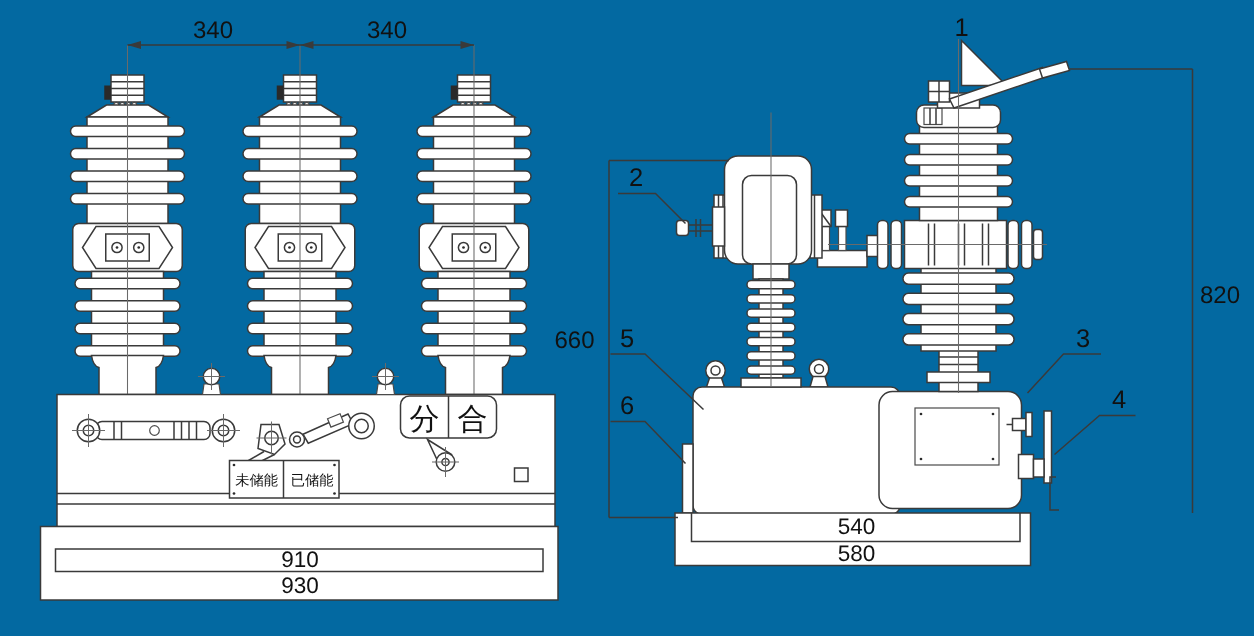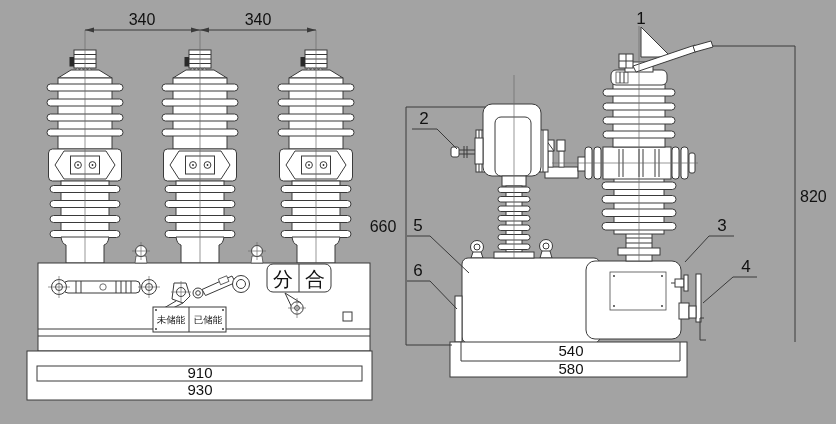--- a/index.html
+++ b/index.html
@@ -1,16 +1,16 @@
 <!DOCTYPE html>
 <html><head>
 <meta charset="utf-8">
 <style>
   html,body{margin:0;padding:0;background:#ffffff;}
-  .stage{position:relative;width:836px;height:424px;background:#a3a3a3;overflow:hidden;
+  .stage{position:relative;width:836px;height:424px;background:#0369a1;overflow:hidden;
          font-family:"Liberation Sans", sans-serif;}
   svg{display:block}
   .ln{stroke:#3a3a3a;stroke-width:1;fill:none;}
   .shape{stroke:#3a3a3a;stroke-width:1;fill:#ffffff;}
   .shape-thin{stroke:#4a4a4a;stroke-width:0.8;fill:#ffffff;}
   .fillDark{fill:#2a2a2a;stroke:none;}
   .cline{stroke:#6a6a6a;stroke-width:0.7;fill:none;}
   .dimtxt{font-family:"Liberation Sans",sans-serif;font-size:16px;fill:#111111;}
   .basetxt{font-family:"Liberation Sans",sans-serif;font-size:15px;fill:#111111;}
   .calltxt{font-family:"Liberation Sans",sans-serif;font-size:17px;fill:#111111;}

